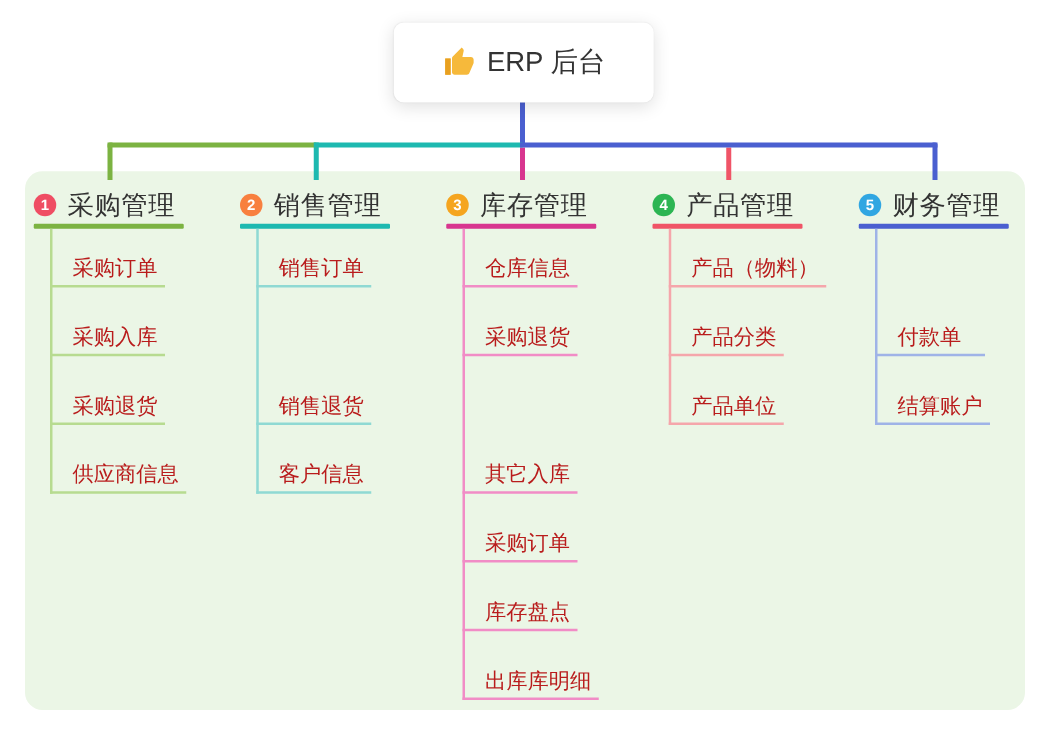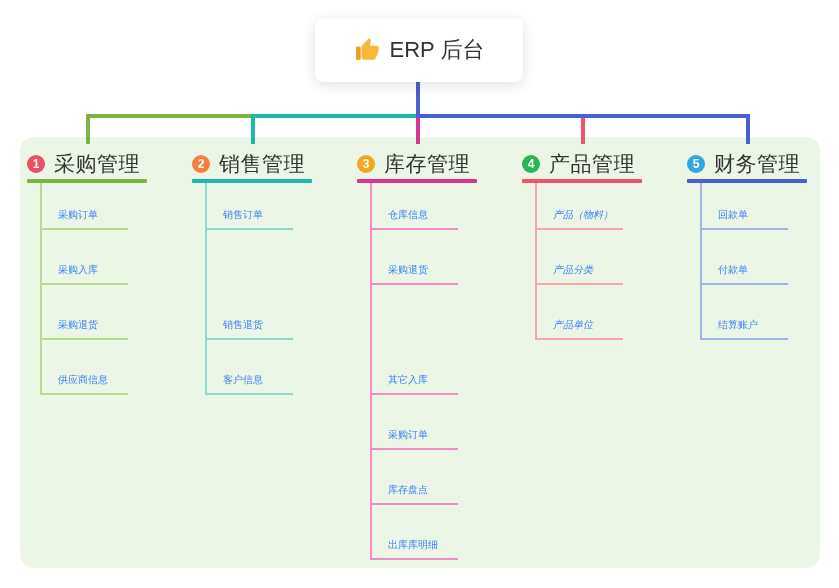--- a/index.html
+++ b/index.html
@@ -41,42 +41,42 @@
 
   .branch-header { position:absolute; left:0; top:150px; display:flex; align-items:center; gap:9px; white-space:nowrap; }
   .badge { width:18px; height:18px; border-radius:50%; color:#fff; font-size:12px; font-weight:bold;
            display:flex; align-items:center; justify-content:center; flex:0 0 18px; }
   .branch-title { font-size:21px; color:#333; font-weight:500; letter-spacing:.5px; }
 
   .head-line { position:absolute; left:0; top:179px; width:120px; height:4px; border-radius:1px; }
   .vline { position:absolute; left:13px; top:183px; width:2px; }
 
   .item { position:absolute; left:13px; height:26px; min-width:88px; white-space:nowrap;
-          padding:0 6px 2px 18px; font-size:10px; color:#3b82f6; line-height:22px;
+          padding:0 6px 2px 18px; font-size:17px; color:#b91c1c; line-height:22px;
           border-bottom:2px solid transparent; }
   .it-0 { top:204px; } .it-1 { top:259px; } .it-2 { top:314px; } .it-3 { top:369px; }
   .it-4 { top:424px; } .it-5 { top:479px; } .it-6 { top:534px; }
 
   
   .c0 .badge { background:#ef4d63; }
   .c0 .head-line { background:#7cb342; }
   .c0 .vline { background:#b7db90; } .c0 .item { border-bottom-color:#b7db90; }
   .c0 .vline { height:212px; }
 
   .c1 .badge { background:#f8803f; }
   .c1 .head-line { background:#1db9b0; }
   .c1 .vline { background:#8fd9d3; height:212px; } .c1 .item { border-bottom-color:#8fd9d3; }
 
   .c2 .badge { background:#f5a51f; }
   .c2 .head-line { background:#d8368f; }
   .c2 .vline { background:#f18cc6; height:377px; } .c2 .item { border-bottom-color:#f18cc6; }
 
   .c3 .badge { background:#2cb553; }
   .c3 .head-line { background:#f05467; }
-  .c3 .vline { background:#f5a6ab; height:157px; } .c3 .item { border-bottom-color:#f5a6ab;font-style:italic; }
+  .c3 .vline { background:#f5a6ab; height:157px; } .c3 .item { border-bottom-color:#f5a6ab; }
 
   .c4 .badge { background:#30a6e2; }
   .c4 .head-line { background:#4a5fd0; }
   .c4 .vline { background:#9fb3e7; height:157px; } .c4 .item { border-bottom-color:#9fb3e7; }
 </style>
 </head>
 <body>
 
 <div class="canvas">
 
@@ -154,18 +154,17 @@
     <div class="item it-2">产品单位</div>
   </div>
 
   <div class="col col-4 c4">
     <div class="branch-header">
       <span class="badge">5</span>
       <span class="branch-title">财务管理</span>
     </div>
     <div class="head-line"></div>
     <div class="vline"></div>
-    <div class="item it-0">回款单</div>
     <div class="item it-1">付款单</div>
     <div class="item it-2">结算账户</div>
   </div>
 
 </div>
 
 </body></html>

